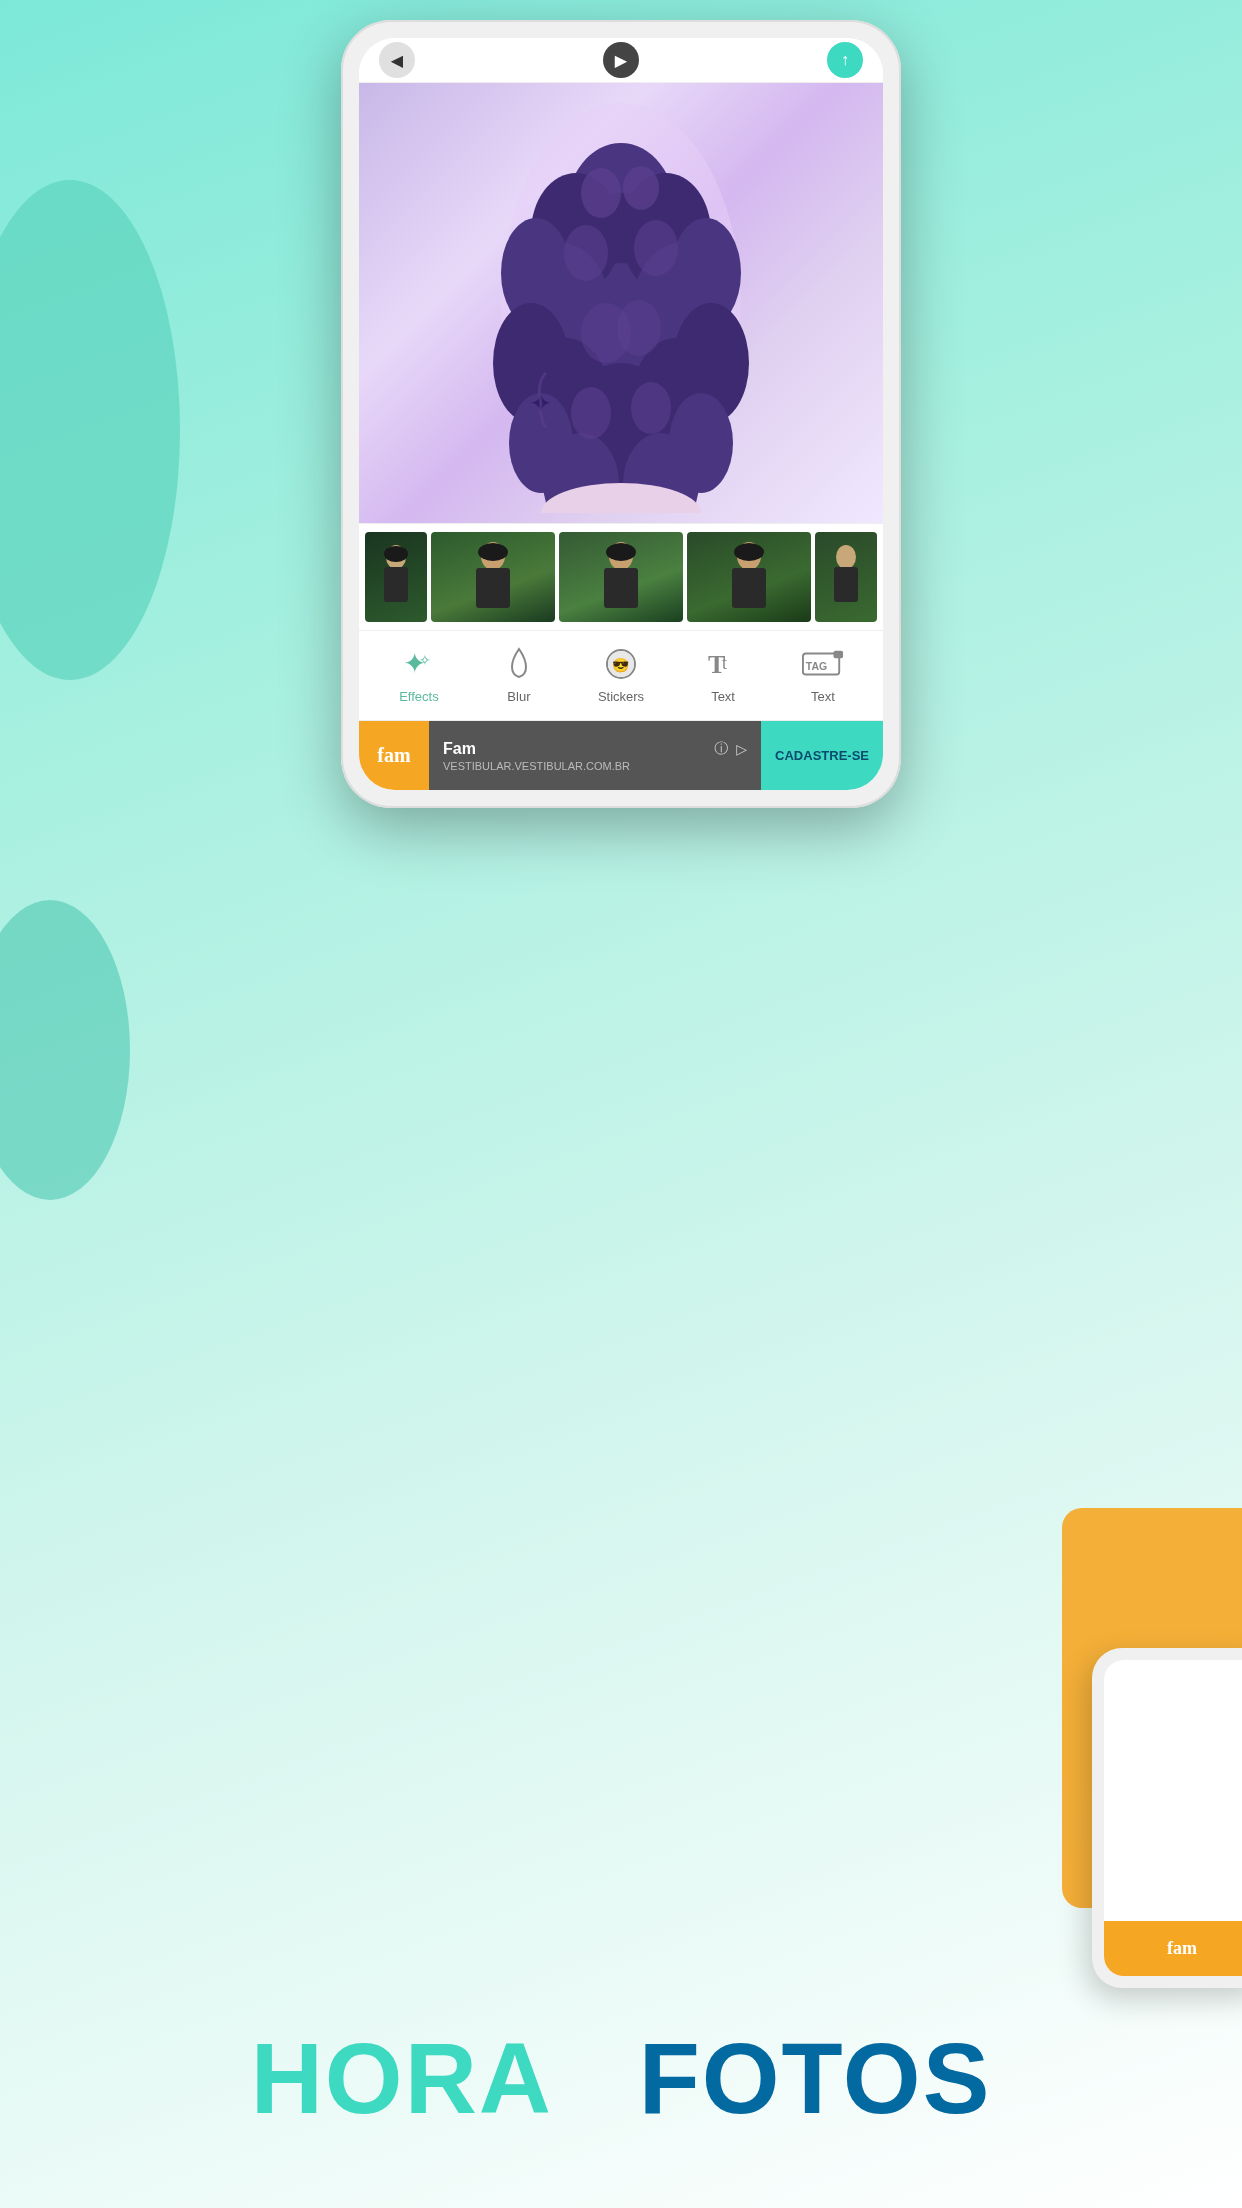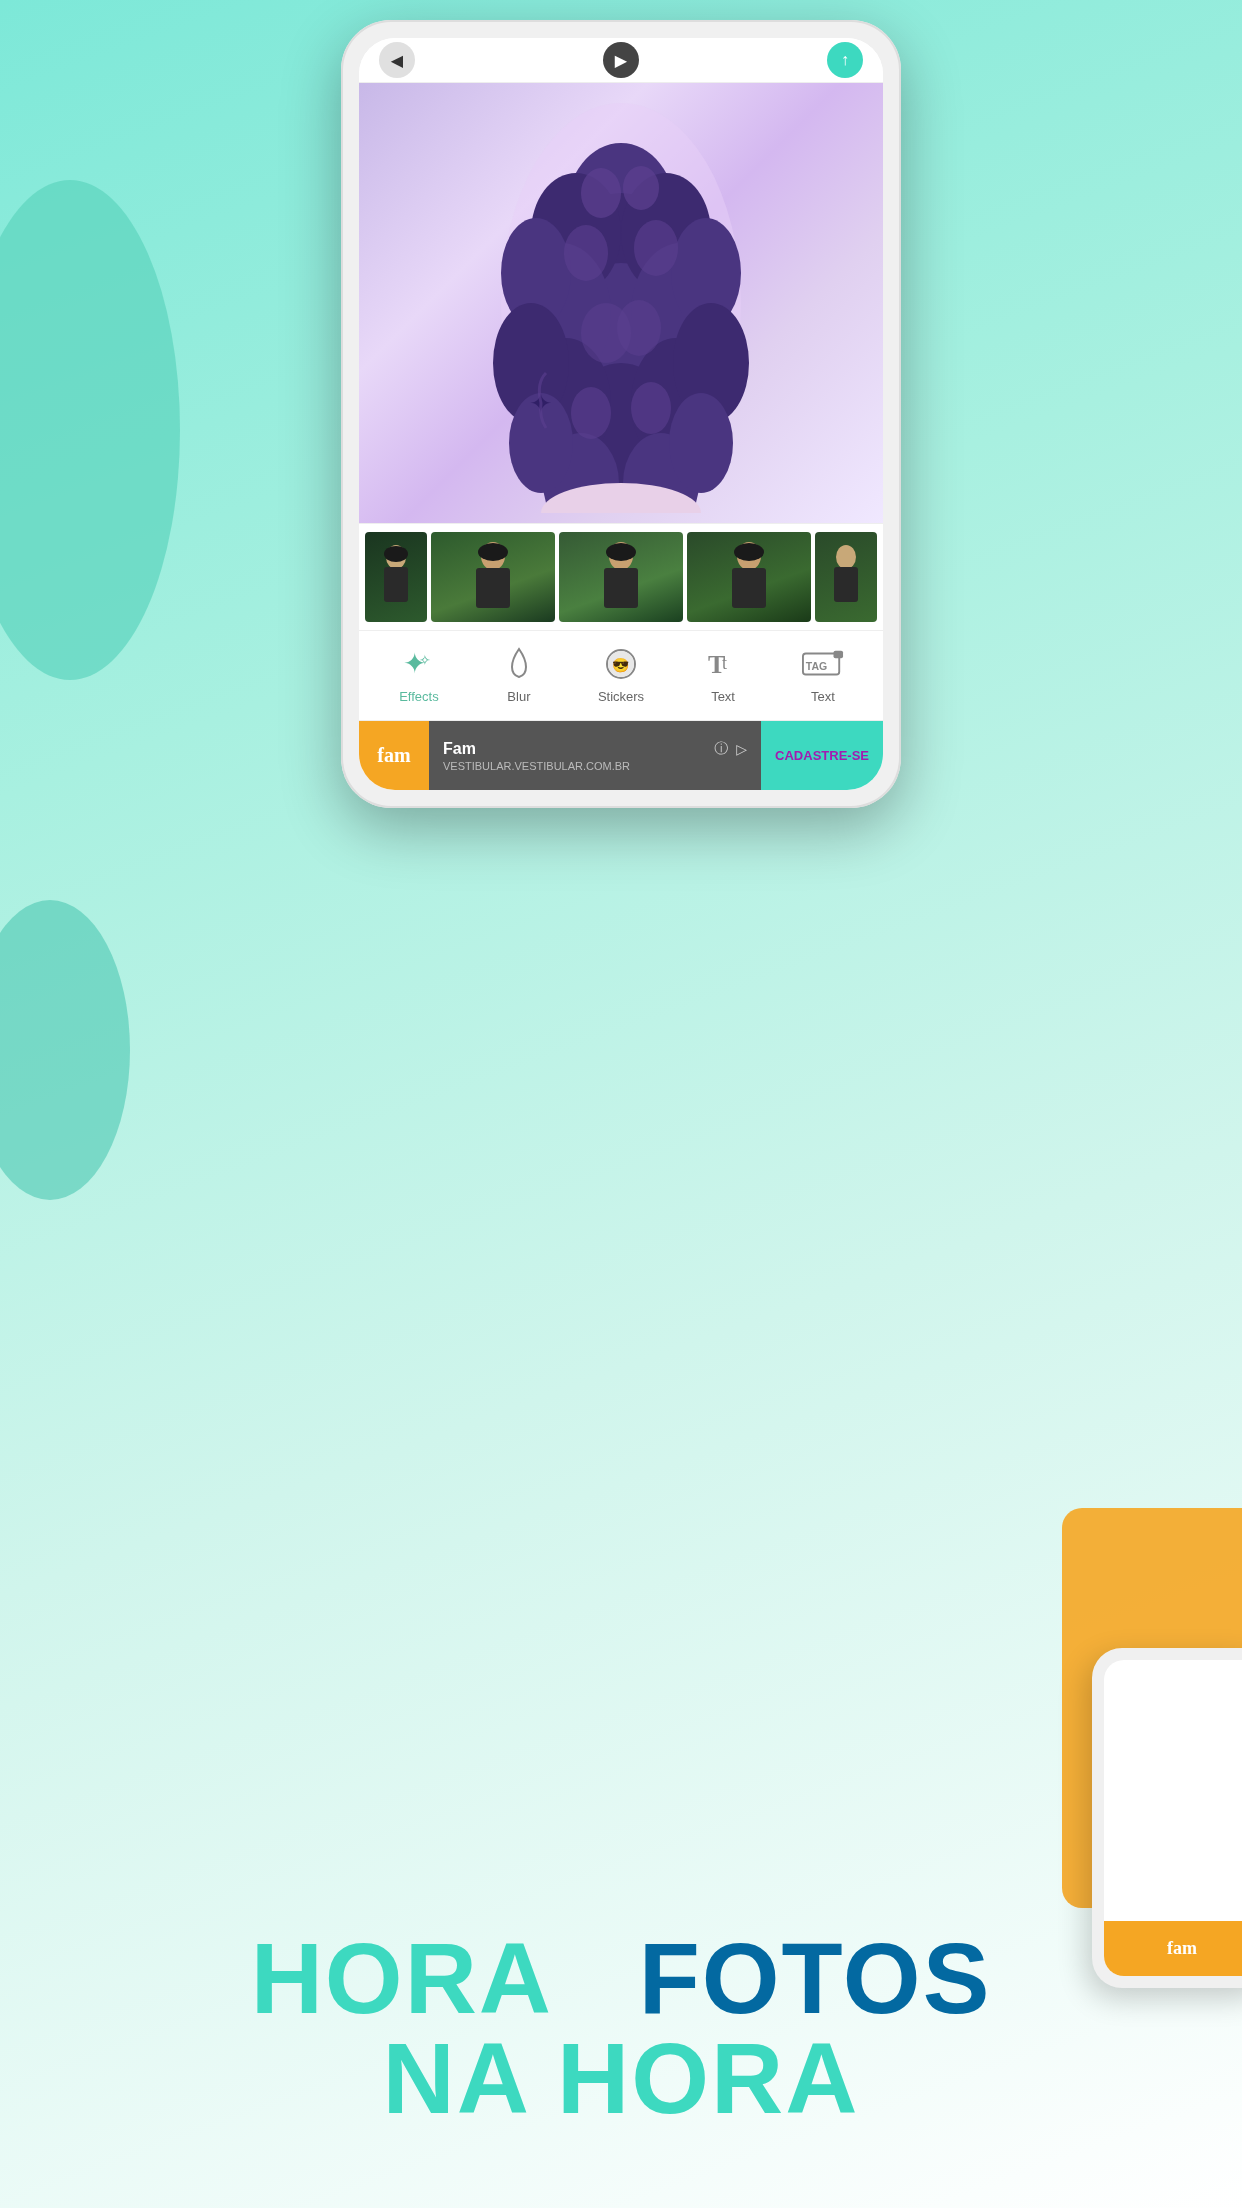--- a/index.html
+++ b/index.html
@@ -226,21 +226,21 @@
       align-items: center;
     }
     .ad-icon-btn {
       color: #ccc;
       font-size: 14px;
       cursor: pointer;
     }
 
     .ad-cta {
       background: #3dd9c0;
-      color: #a21caf;
+      color: #0c4a6e;
       font-size: 13px;
       font-weight: bold;
       padding: 0 14px;
       height: 100%;
       display: flex;
       align-items: center;
       justify-content: center;
       cursor: pointer;
       flex-shrink: 0;
       min-width: 110px;
@@ -510,20 +510,19 @@
     </div>
   </div>
 </div>
 
 <div class="bottom-text">
   <div class="headline-line1">
     <span class="tire-word">HORA</span>
     &nbsp;
     <span class="fotos-word">FOTOS</span>
   </div>
-  <div class="headline-line2">NA HORA</div>
 </div>
 
 <div class="phone-partial">
   <div class="phone-partial-screen">
     <div class="phone-partial-ad">fam</div>
   </div>
 </div>
 
 </body></html>

